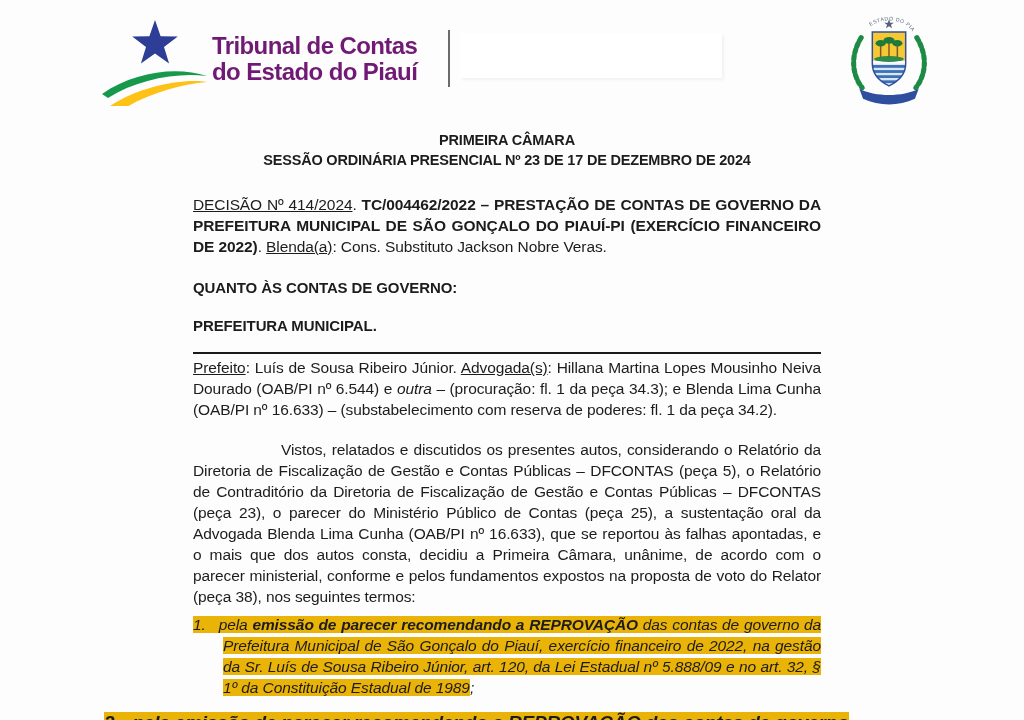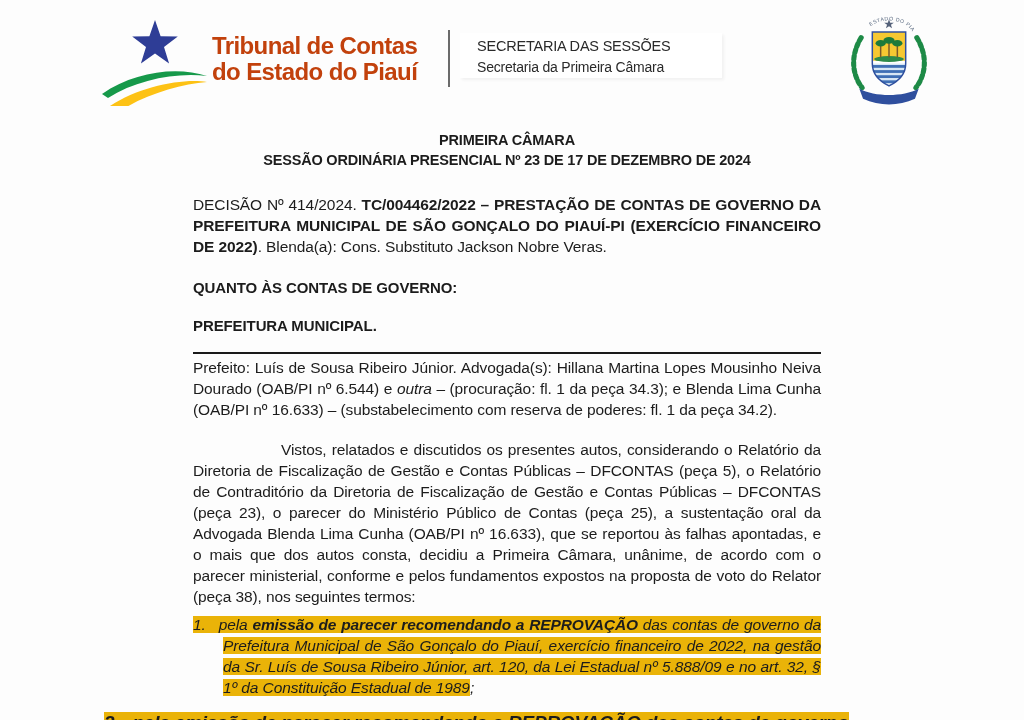--- a/index.html
+++ b/index.html
@@ -7,41 +7,41 @@
     position:relative;width:1024px;height:720px;background:#fdfdfd;
     overflow:hidden;color:#1c1c1c;
     font-family:"Liberation Sans",sans-serif;
     -webkit-font-smoothing:antialiased;
   }
   
   .logo{position:absolute;left:100px;top:14px;width:110px;height:92px;}
   .org-name{
     position:absolute;left:212px;top:33px;
     font-weight:bold;font-size:24px;line-height:26px;
-    letter-spacing:-0.6px;color:#c2410c;
+    letter-spacing:-0.6px;color:#701a75;
   }
   .hdr-divider{position:absolute;left:448px;top:30px;width:2px;height:57px;background:#6b6b6b;}
   .secr-panel{
     position:absolute;left:460px;top:33px;width:262px;height:45px;
     background:#ffffff;box-shadow:2px 2px 3px rgba(0,0,0,0.05);
   }
   .secretariat{position:absolute;left:477px;top:38px;color:#2a2a2a;}
   .secretariat .l1{font-size:14.5px;letter-spacing:-0.2px;}
   .secretariat .l2{font-size:14px;margin-top:5px;letter-spacing:-0.2px;}
   .coat{position:absolute;left:842px;top:8px;width:94px;height:102px;}
   
   .doc{position:absolute;left:193px;top:130px;width:628px;}
   .session-title{
     text-align:center;font-weight:bold;font-size:14.5px;line-height:20px;
     letter-spacing:-0.2px;
   }
   p{margin:0;}
   .just{text-align:justify;font-size:15.5px;line-height:21px;letter-spacing:-0.1px;}
   .decision-par{margin-top:24px;}
-  .u{}
+  .u{text-decoration:underline;}
   .b{font-weight:bold;}
   .i{font-style:italic;}
   .sec-heading{margin-top:22px;font-weight:bold;font-size:15px;letter-spacing:-0.1px;}
   .prefeitura-heading{
     margin-top:21px;font-weight:bold;font-size:15px;letter-spacing:-0.1px;
     border-bottom:2px solid #1a1a1a;padding-bottom:18px;
   }
   .parties-par{margin-top:3px;}
   .vistos-par{margin-top:19px;text-indent:88px;}
   .decision-item{
@@ -68,24 +68,20 @@
   </svg>
 
   <div class="org-name">
     <div>Tribunal de Contas</div>
     <div>do Estado do Piauí</div>
   </div>
 
   <div class="hdr-divider"></div>
   <div class="secr-panel"></div>
 
-  <div class="secretariat">
-    <div class="l1">SECRETARIA DAS SESSÕES</div>
-    <div class="l2">Secretaria da Primeira Câmara</div>
-  </div>
 
   <svg class="coat" viewBox="0 0 100 110" aria-hidden="true">
     <defs>
       <path id="capArc" d="M26,24 A28,22 0 0 1 74,24" fill="none"></path>
       <clipPath id="shieldClip">
         <path d="M32,26 h36 v34 c0,12 -8,19 -18,24 c-10,-5 -18,-12 -18,-24 Z"></path>
       </clipPath>
     </defs>
     <text font-size="5.5" fill="#5a6a80" letter-spacing="0.6">
       <textPath href="#capArc" startOffset="6">ESTADO DO PIAUÍ</textPath>

